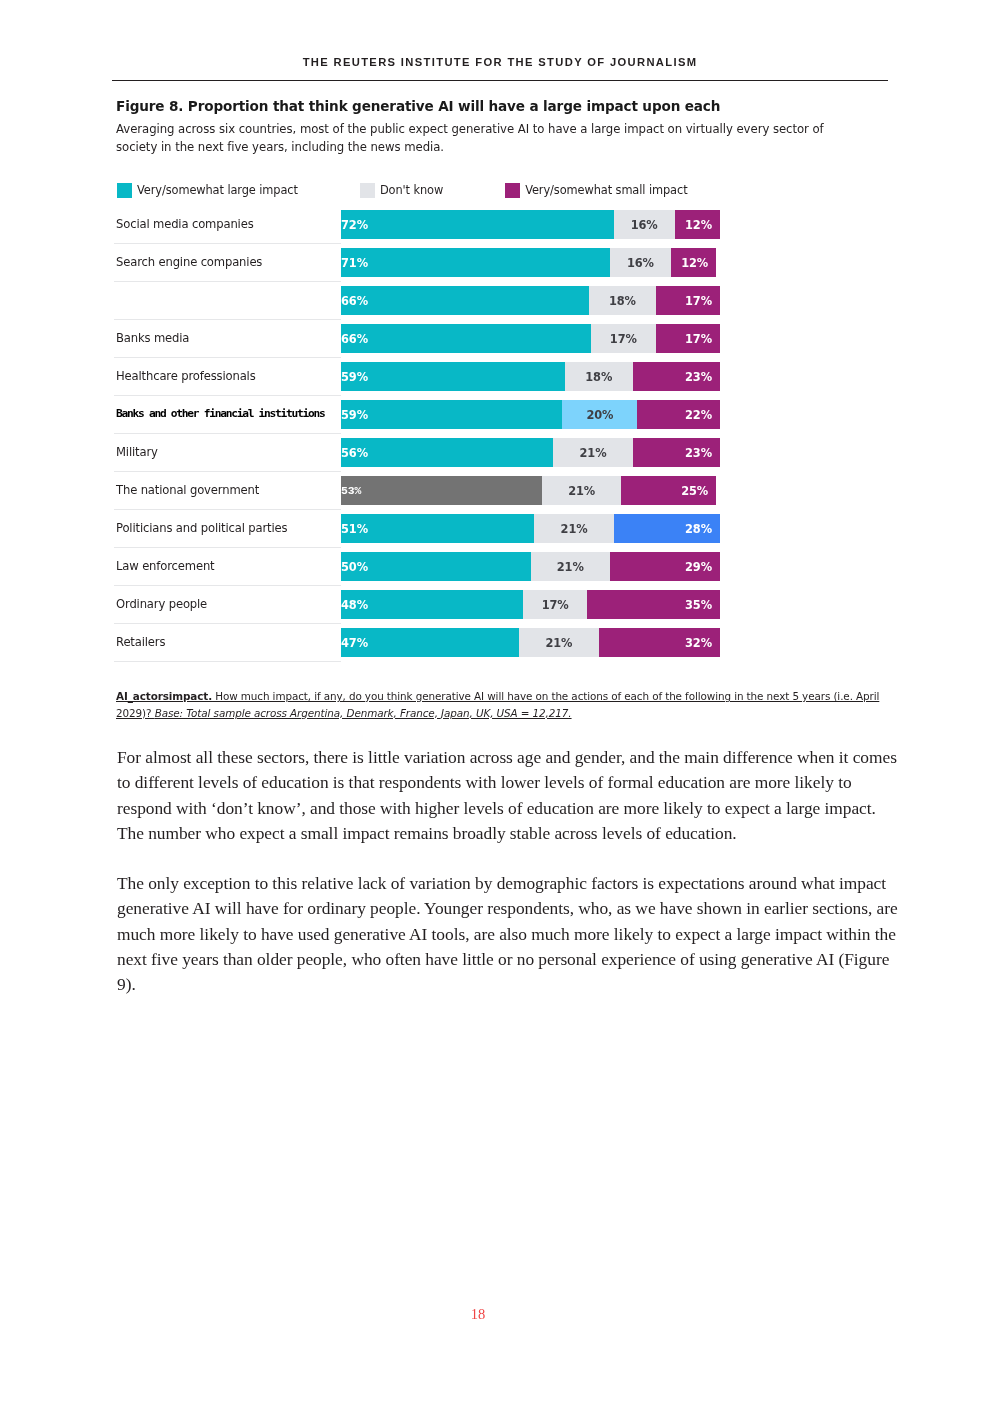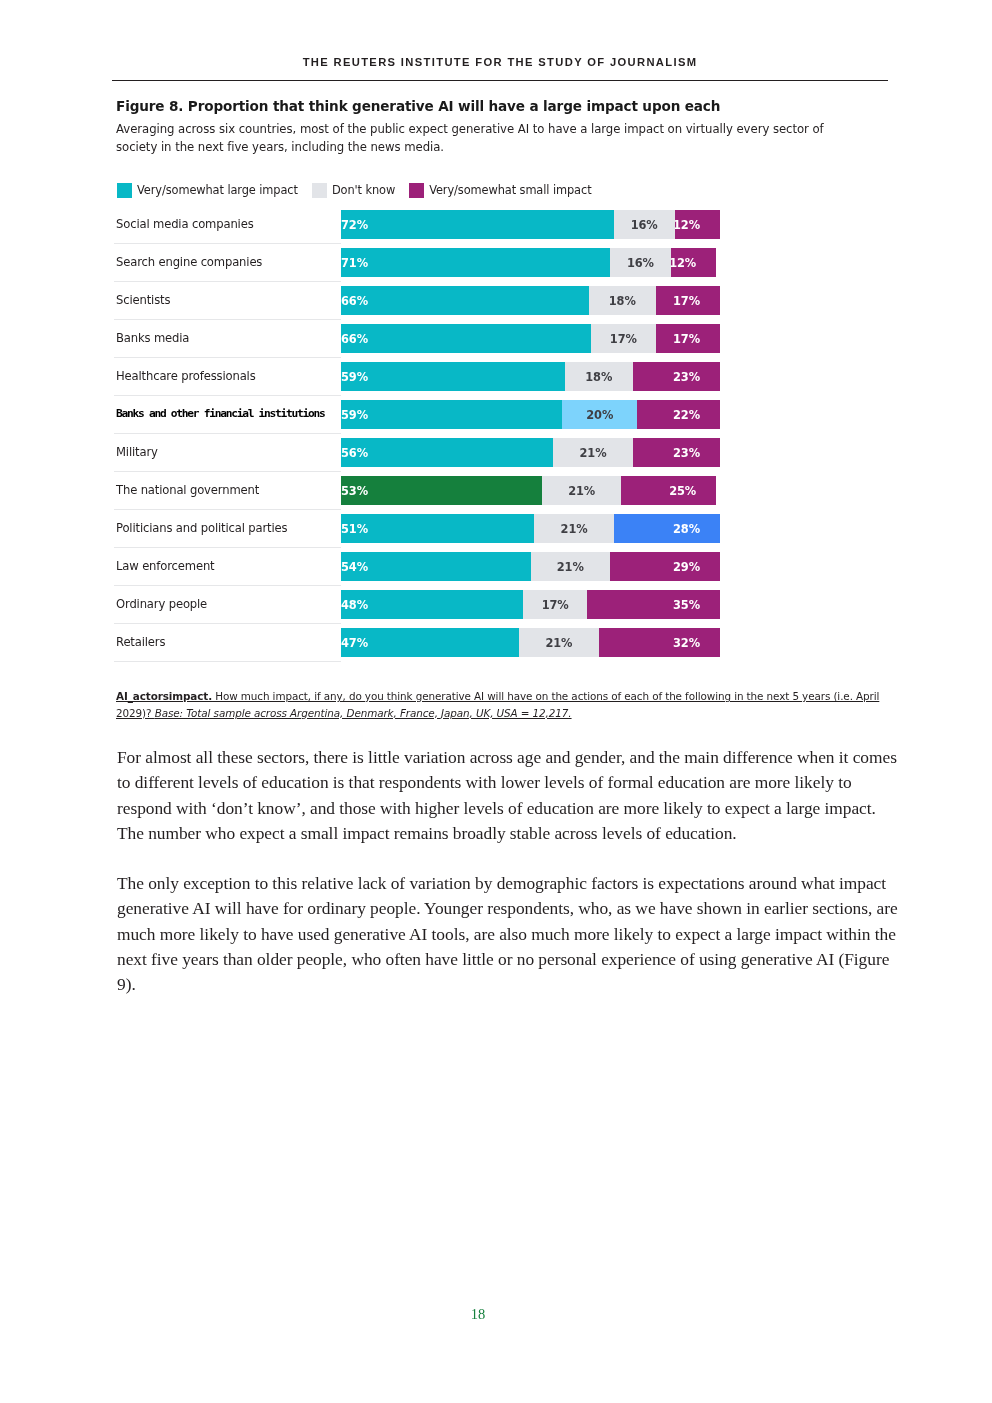--- a/index.html
+++ b/index.html
@@ -73,20 +73,21 @@
   }
 
   
   .legend {
     position: absolute;
     left: 117px;
     top: 182px;
     display: flex;
     align-items: center;
     height: 16px;
+    gap: 48px;
   }
   .legend-item {
     display: flex;
     align-items: center;
     margin-right: 14px;
   }
   .legend-swatch {
     width: 15px;
     height: 15px;
     margin-right: 5px;
@@ -163,21 +164,21 @@
   .seg-large {
     justify-content: flex-start;
     color: #ffffff;
   }
   .seg-dk {
     justify-content: center;
     color: #3f3f44;
   }
   .seg-small {
     justify-content: flex-end;
-    padding-right: 20px;
+    padding-right: 8px;
     color: #ffffff;
   }
 
   
   .source {
     position: absolute;
     left: 116px;
     top: 688px;
     width: 780px;
     font-family: "DejaVu Sans", sans-serif;
@@ -206,21 +207,21 @@
 
   
   .folio {
     position: absolute;
     left: 0;
     top: 1306px;
     width: 956px;
     text-align: center;
     font-family: "Liberation Serif", serif;
     font-size: 14.5px;
-    color: #15803d;
+    color: #ef4444;
   }
 </style>
 </head>
 <body>
 
 <div class="page">
 
   <div class="running-head">THE REUTERS INSTITUTE FOR THE STUDY OF JOURNALISM</div>
   <div class="head-rule"></div>
 
@@ -258,21 +259,20 @@
         <div class="row-sep" style="background: rgb(230, 231, 233);"></div>
         <div class="row-label">Search engine companies</div>
         <div class="bars">
           <div class="seg seg-large" style="width: 71%; background: rgb(8, 184, 198); color: rgb(255, 255, 255);">71%</div>
           <div class="seg seg-dk" style="width: 16%; background: rgb(226, 228, 232); color: rgb(63, 63, 68);">16%</div>
           <div class="seg seg-small" style="width: 12%; background: rgb(156, 33, 121); color: rgb(255, 255, 255);">12%</div>
         </div>
       </div>
       <div class="row">
         <div class="row-sep" style="background: rgb(230, 231, 233);"></div>
-        <div class="row-label">Scientists</div>
         <div class="bars">
           <div class="seg seg-large" style="width: 66%; background: rgb(8, 184, 198); color: rgb(255, 255, 255);">66%</div>
           <div class="seg seg-dk" style="width: 18%; background: rgb(226, 228, 232); color: rgb(63, 63, 68);">18%</div>
           <div class="seg seg-small" style="width: 17%; background: rgb(156, 33, 121); color: rgb(255, 255, 255);">17%</div>
         </div>
       </div>
       <div class="row">
         <div class="row-sep" style="background: rgb(230, 231, 233);"></div>
         <div class="row-label">Banks media</div>
         <div class="bars">
@@ -305,39 +305,39 @@
         <div class="bars">
           <div class="seg seg-large" style="width: 56%; background: rgb(8, 184, 198); color: rgb(255, 255, 255);">56%</div>
           <div class="seg seg-dk" style="width: 21%; background: rgb(226, 228, 232); color: rgb(63, 63, 68);">21%</div>
           <div class="seg seg-small" style="width: 23%; background: rgb(156, 33, 121); color: rgb(255, 255, 255);">23%</div>
         </div>
       </div>
       <div class="row">
         <div class="row-sep" style="background: rgb(230, 231, 233);"></div>
         <div class="row-label">The national government</div>
         <div class="bars">
-          <div class="seg seg-large" style="width: 53%; background: #15803d; color: rgb(255, 255, 255);">53%</div>
+          <div class="seg seg-large" style="width: 53%; background: #737373; color: rgb(255, 255, 255); font-family: Liberation Mono, monospace;">53%</div>
           <div class="seg seg-dk" style="width: 21%; background: rgb(226, 228, 232); color: rgb(63, 63, 68);">21%</div>
           <div class="seg seg-small" style="width: 25%; background: rgb(156, 33, 121); color: rgb(255, 255, 255);">25%</div>
         </div>
       </div>
       <div class="row">
         <div class="row-sep" style="background: rgb(230, 231, 233);"></div>
         <div class="row-label">Politicians and political parties</div>
         <div class="bars">
           <div class="seg seg-large" style="width: 51%; background: rgb(8, 184, 198); color: rgb(255, 255, 255);">51%</div>
           <div class="seg seg-dk" style="width: 21%; background: rgb(226, 228, 232); color: rgb(63, 63, 68);">21%</div>
           <div class="seg seg-small" style="width: 28%; background: #3b82f6; color: rgb(255, 255, 255);">28%</div>
         </div>
       </div>
       <div class="row">
         <div class="row-sep" style="background: rgb(230, 231, 233);"></div>
         <div class="row-label">Law enforcement</div>
         <div class="bars">
-          <div class="seg seg-large" style="width: 50%; background: rgb(8, 184, 198); color: rgb(255, 255, 255);">54%</div>
+          <div class="seg seg-large" style="width: 50%; background: rgb(8, 184, 198); color: rgb(255, 255, 255);">50%</div>
           <div class="seg seg-dk" style="width: 21%; background: rgb(226, 228, 232); color: rgb(63, 63, 68);">21%</div>
           <div class="seg seg-small" style="width: 29%; background: rgb(156, 33, 121); color: rgb(255, 255, 255);">29%</div>
         </div>
       </div>
       <div class="row">
         <div class="row-sep" style="background: rgb(230, 231, 233);"></div>
         <div class="row-label">Ordinary people</div>
         <div class="bars">
           <div class="seg seg-large" style="width: 48%; background: rgb(8, 184, 198); color: rgb(255, 255, 255);">48%</div>
           <div class="seg seg-dk" style="width: 17%; background: rgb(226, 228, 232); color: rgb(63, 63, 68);">17%</div>

